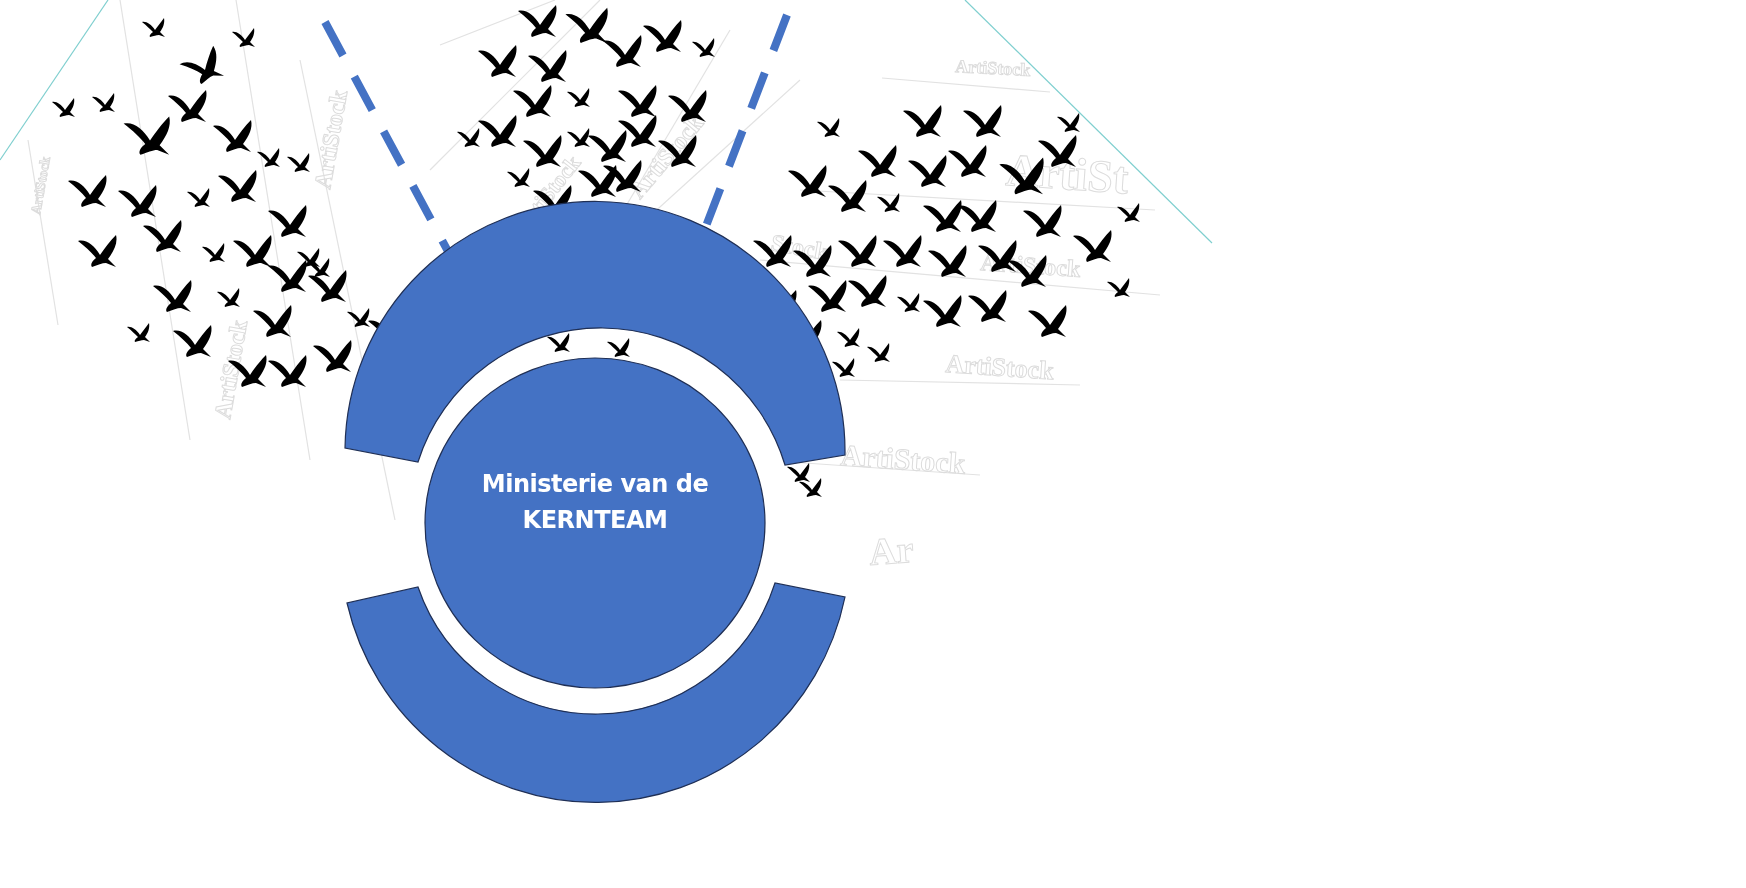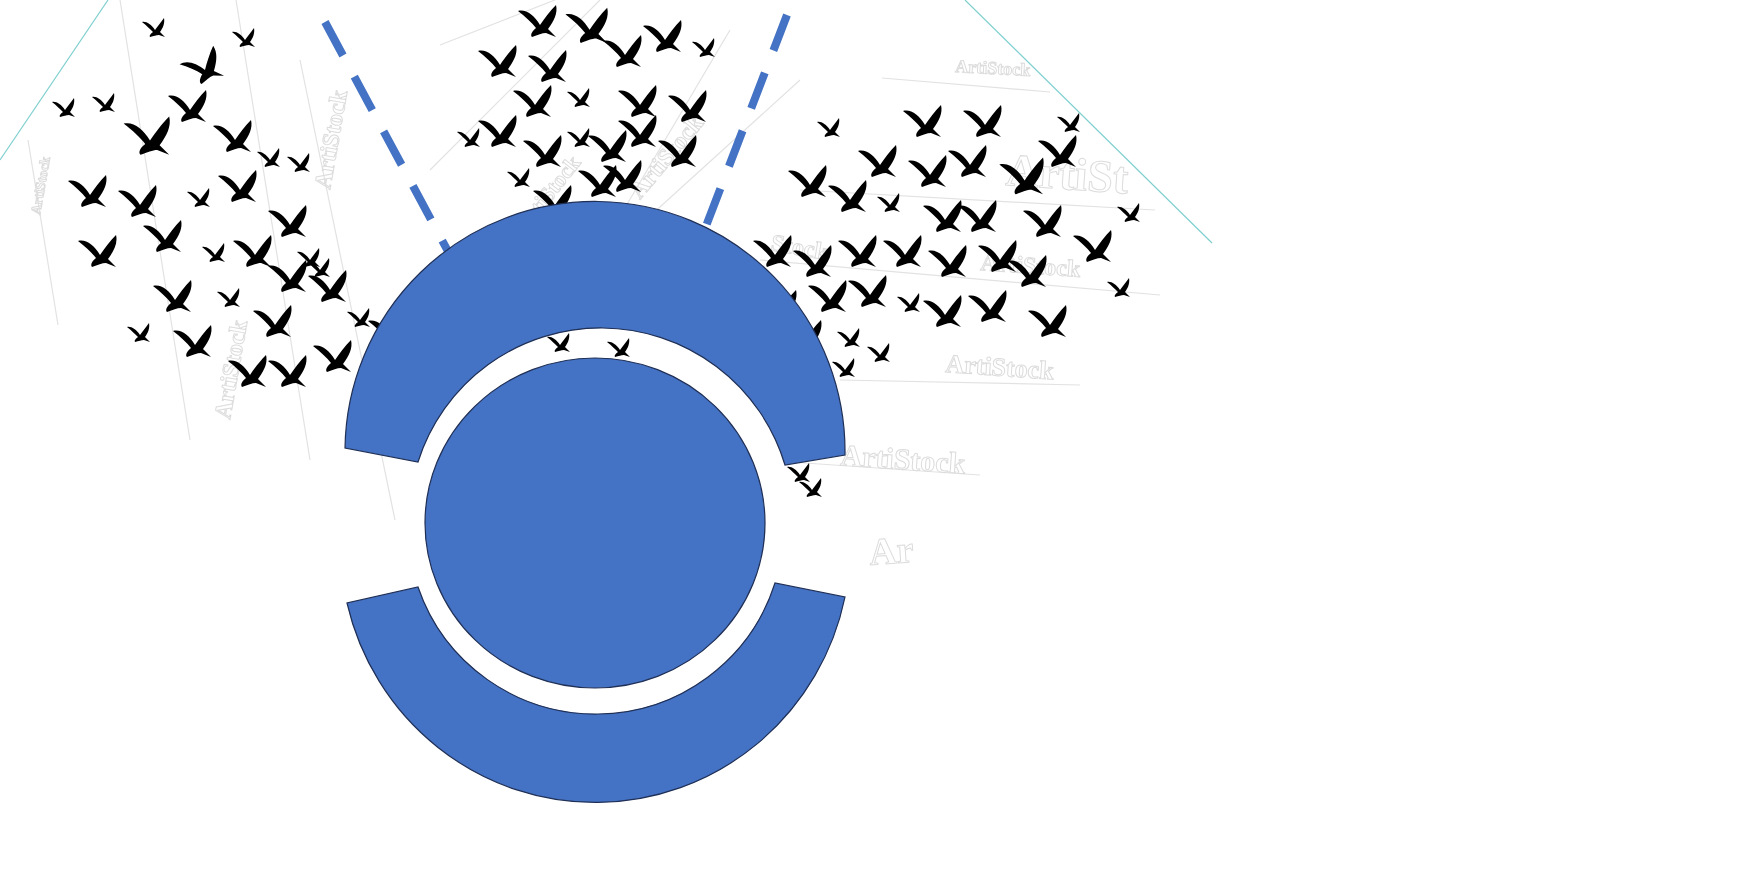--- a/index.html
+++ b/index.html
@@ -178,13 +178,15 @@
            A 192 192 0 0 0 418 462 Z" fill="#4472C4" stroke="#1F2F55" stroke-width="1.2"></path>
 
   <path d="M 347 603 A 255 258 0 0 0 845 597
            L 775 583
            A 188 188 0 0 1 418 587 Z" fill="#4472C4" stroke="#1F2F55" stroke-width="1.2"></path>
 
   <ellipse cx="595" cy="523" rx="170" ry="165" fill="#4472C4" stroke="#1F2F55" stroke-width="1.2"></ellipse>
 </svg>
 
 <div class="center-text">
+  <div>Ministerie van de</div>
+  <div>KERNTEAM</div>
 </div>
 
 </body></html>

